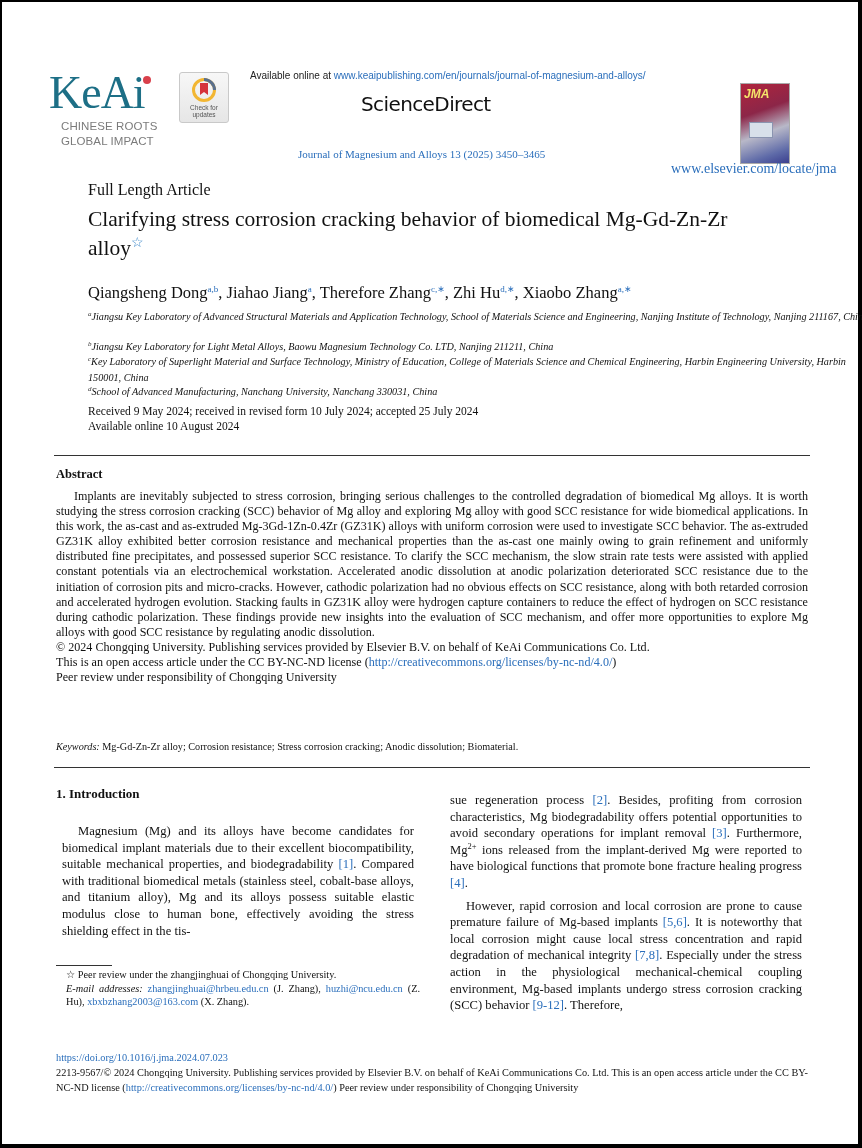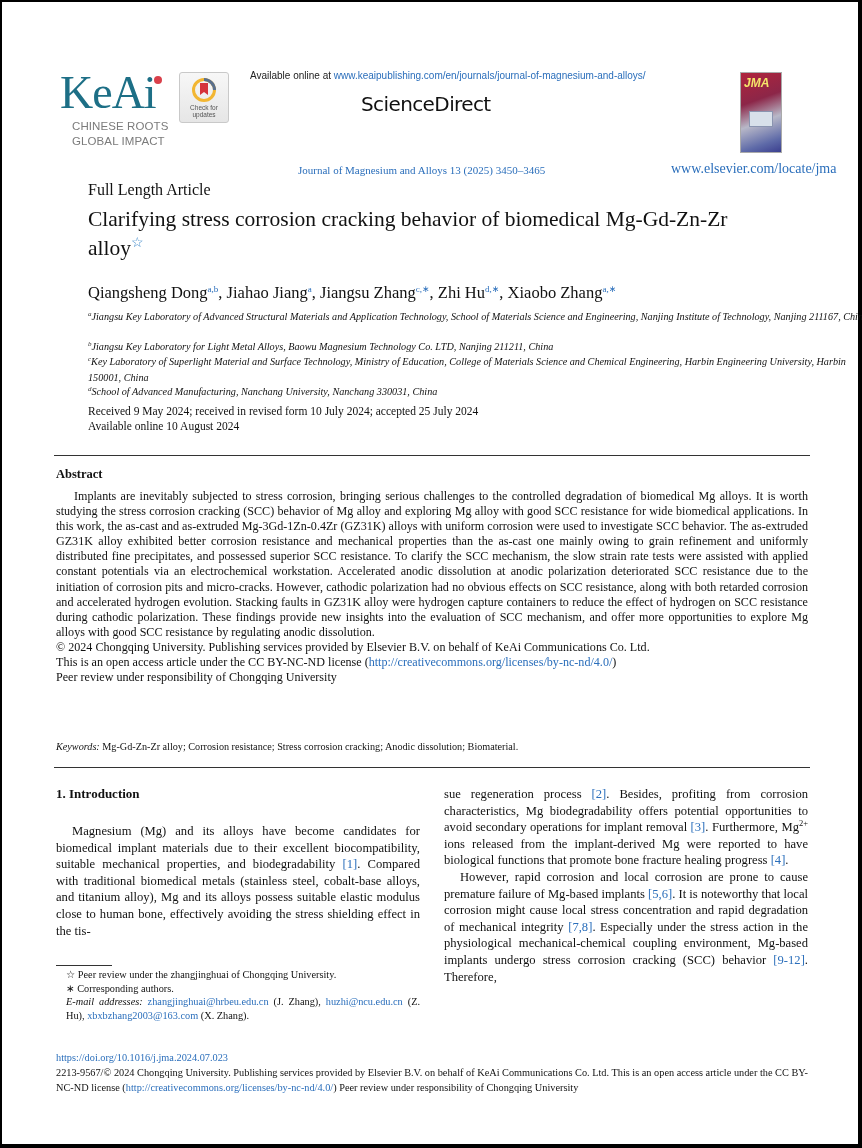--- a/index.html
+++ b/index.html
@@ -2,31 +2,31 @@
 <html><head>
 <meta charset="utf-8">
 <style>
   html, body { margin: 0; padding: 0; background: #ffffff; }
   body { width: 862px; height: 1148px; overflow: hidden; position: relative; font-family: "Liberation Serif", serif; color: #111; }
   .frame { position: absolute; left: 0; top: 0; width: 856px; height: 1142px; border-left: 2px solid #000; border-top: 2px solid #000; border-right: 4px solid #000; border-bottom: 4px solid #000; box-sizing: content-box; }
   .abs { position: absolute; }
   a, .link { color: #2a6ebb; text-decoration: none; }
 
   
-  .keai { left: 60px; top: 70px; width: 110px; }
+  .keai { left: 49px; top: 70px; width: 110px; }
   .keai-logo { font-family: "Liberation Serif", serif; font-size: 46px; color: #1d6f86; line-height: 46px; position: relative; letter-spacing: -1px; }
   .keai-dot { position: absolute; left: 94px; top: 6px; width: 8px; height: 8px; border-radius: 50%; background: #d9404b; }
   .keai-tag { font-family: "Liberation Sans", sans-serif; font-size: 11.5px; color: #7b7b7b; line-height: 15px; margin-top: 3px; letter-spacing: 0.1px; margin-left: 12px; }
   .check { left: 179px; top: 72px; width: 50px; height: 51px; border: 1px solid #c9c9c9; border-radius: 3px; background: linear-gradient(#f7f7f7,#e6e6e6); box-sizing: border-box; text-align: center; }
   .check svg { display: block; margin: 4px auto 0; }
   .check-txt { font-family: "Liberation Sans", sans-serif; font-size: 6.5px; color: #555; line-height: 7px; margin-top: 1px; }
   .avail { left: 250px; top: 70px; font-family: "Liberation Sans", sans-serif; font-size: 10px; color: #222; white-space: nowrap; }
   .sd { left: 361px; top: 92px; font-family: "DejaVu Sans", sans-serif; font-size: 20px; color: #111; letter-spacing: -0.6px; }
-  .journal { left: 298px; top: 164px; font-size: 11px; color: #2a6ebb; white-space: nowrap; }
-  .cover { left: 740px; top: 72px; width: 40px; height: 79px; background: linear-gradient(160deg,#b0243c 0%,#8c2648 35%,#b8b8c8 60%,#5e6aa8 85%,#3b3f8f 100%); border: 1px solid #aaa; overflow: hidden; }
+  .journal { left: 298px; top: 148px; font-size: 11px; color: #2a6ebb; white-space: nowrap; }
+  .cover { left: 740px; top: 83px; width: 40px; height: 79px; background: linear-gradient(160deg,#b0243c 0%,#8c2648 35%,#b8b8c8 60%,#5e6aa8 85%,#3b3f8f 100%); border: 1px solid #aaa; overflow: hidden; padding-left: 8px; }
   .cover-title { font-family: "Liberation Sans", sans-serif; font-weight: bold; font-style: italic; font-size: 12px; color: #f4e56a; position: absolute; left: 3px; top: 3px; }
   .cover-hex { position: absolute; left: 8px; top: 38px; width: 22px; height: 14px; background: #d8e0ea; border: 1px solid #8a94b0; }
   .elsurl { left: 671px; top: 161px; font-size: 14px; color: #2a6ebb; white-space: nowrap; }
 
   
   .centered { left: 40px; width: 782px; text-align: left; margin-left: 48px; }
   .art-type { top: 181px; font-size: 16px; }
   .title { top: 205px; font-size: 21.5px; line-height: 29px; }
   .star { color: #3a86c8; font-size: 14px; vertical-align: super; line-height: 0; }
   .authors { top: 283px; font-size: 16.5px; }
@@ -49,21 +49,21 @@
   .abs-body p { margin: 0; text-indent: 18px; }
   .abs-body .ln { display: block; text-indent: 0; }
   .kw { left: 56px; top: 741px; font-size: 10.2px; white-space: nowrap; }
   .kw i { font-style: italic; }
 
   
   .col { font-size: 12.6px; line-height: 16.6px; text-align: justify; width: 364px; }
   .col-l { left: 56px; top: 786px; }
   .col-r { left: 444px; top: 786px; }
   .sec-h { font-weight: bold; font-size: 13px; margin: 0 0 21px 0; line-height: 16px; }
-  .col p { margin: 0; text-indent: 16px; }
+  .col p { margin: 6px; text-indent: 16px; }
   .col .noind { text-indent: 0; }
   .ref { color: #2a6ebb; }
   .col sup { font-size: 8.5px; color: #111; }
 
   .fn-rule { left: 56px; top: 965px; width: 56px; height: 1px; background: #333; }
   .fn { left: 56px; top: 968px; width: 364px; font-size: 10.3px; line-height: 13.6px; text-align: justify; }
   .fn div { margin: 0; }
   .fn .ind { padding-left: 10px; }
   .fn i { font-style: italic; }
 
@@ -107,21 +107,21 @@
 
 <div class="abs centered art-type">Full Length Article</div>
 <div class="abs centered title">
   <div>Clarifying stress corrosion cracking behavior of biomedical Mg-Gd-Zn-Zr</div>
   <div><span>alloy</span><span class="star">☆</span></div>
 </div>
 
 <div class="abs centered authors">
   <span><span>Qiangsheng Dong</span><sup>a,b</sup></span><span>, </span>
   <span><span>Jiahao Jiang</span><sup>a</sup></span><span>, </span>
-  <span><span>Jiangsu Zhang</span><sup>c,∗</sup></span><span>, </span>
+  <span><span>Therefore Zhang</span><sup>c,∗</sup></span><span>, </span>
   <span><span>Zhi Hu</span><sup>d,∗</sup></span><span>, </span>
   <span><span>Xiaobo Zhang</span><sup>a,∗</sup></span>
 </div>
 
 <div class="abs centered affil aff-a"><sup>a</sup><span>Jiangsu Key Laboratory of Advanced Structural Materials and Application Technology, School of Materials Science and Engineering, Nanjing Institute of Technology, Nanjing 211167, China</span></div>
 <div class="abs centered affil aff-b"><sup>b</sup><span>Jiangsu Key Laboratory for Light Metal Alloys, Baowu Magnesium Technology Co. LTD, Nanjing 211211, China</span></div>
 <div class="abs centered affil aff-c"><sup>c</sup><span>Key Laboratory of Superlight Material and Surface Technology, Ministry of Education, College of Materials Science and Chemical Engineering, Harbin Engineering University, Harbin 150001, China</span></div>
 <div class="abs centered affil aff-d"><sup>d</sup><span>School of Advanced Manufacturing, Nanchang University, Nanchang 330031, China</span></div>
 
 <div class="abs centered dates">
@@ -149,20 +149,19 @@
 </div>
 
 <div class="abs col col-r">
   <p class="noind"><span>sue regeneration process </span><a class="ref">[2]</a><span>. Besides, profiting from corrosion characteristics, Mg biodegradability offers potential opportunities to avoid secondary operations for implant removal </span><a class="ref">[3]</a><span>. Furthermore, Mg</span><sup>2+</sup><span> ions released from the implant-derived Mg were reported to have biological functions that promote bone fracture healing progress </span><a class="ref">[4]</a><span>.</span></p>
   <p><span>However, rapid corrosion and local corrosion are prone to cause premature failure of Mg-based implants </span><a class="ref">[5,6]</a><span>. It is noteworthy that local corrosion might cause local stress concentration and rapid degradation of mechanical integrity </span><a class="ref">[7,8]</a><span>. Especially under the stress action in the physiological mechanical-chemical coupling environment, Mg-based implants undergo stress corrosion cracking (SCC) behavior </span><a class="ref">[9-12]</a><span>. Therefore,</span></p>
 </div>
 
 <div class="abs fn-rule"></div>
 <div class="abs fn">
   <div class="ind"><span>☆</span><span> Peer review under the zhangjinghuai of Chongqing University.</span></div>
-  <div class="ind"><span>∗</span><span> Corresponding authors.</span></div>
   <div class="ind"><i>E-mail addresses:</i> <a class="link">zhangjinghuai@hrbeu.edu.cn</a><span> (J. Zhang), </span><a class="link">huzhi@ncu.edu.cn</a><span> (Z. Hu), </span><a class="link">xbxbzhang2003@163.com</a><span> (X. Zhang).</span></div>
 </div>
 
 <div class="abs foot">
   <div><a class="link">https://doi.org/10.1016/j.jma.2024.07.023</a></div>
   <div><span>2213-9567/© 2024 Chongqing University. Publishing services provided by Elsevier B.V. on behalf of KeAi Communications Co. Ltd. This is an open access article under the CC BY-NC-ND license (</span><a class="link">http://creativecommons.org/licenses/by-nc-nd/4.0/</a><span>) Peer review under responsibility of Chongqing University</span></div>
 </div>
 
 </body></html>

